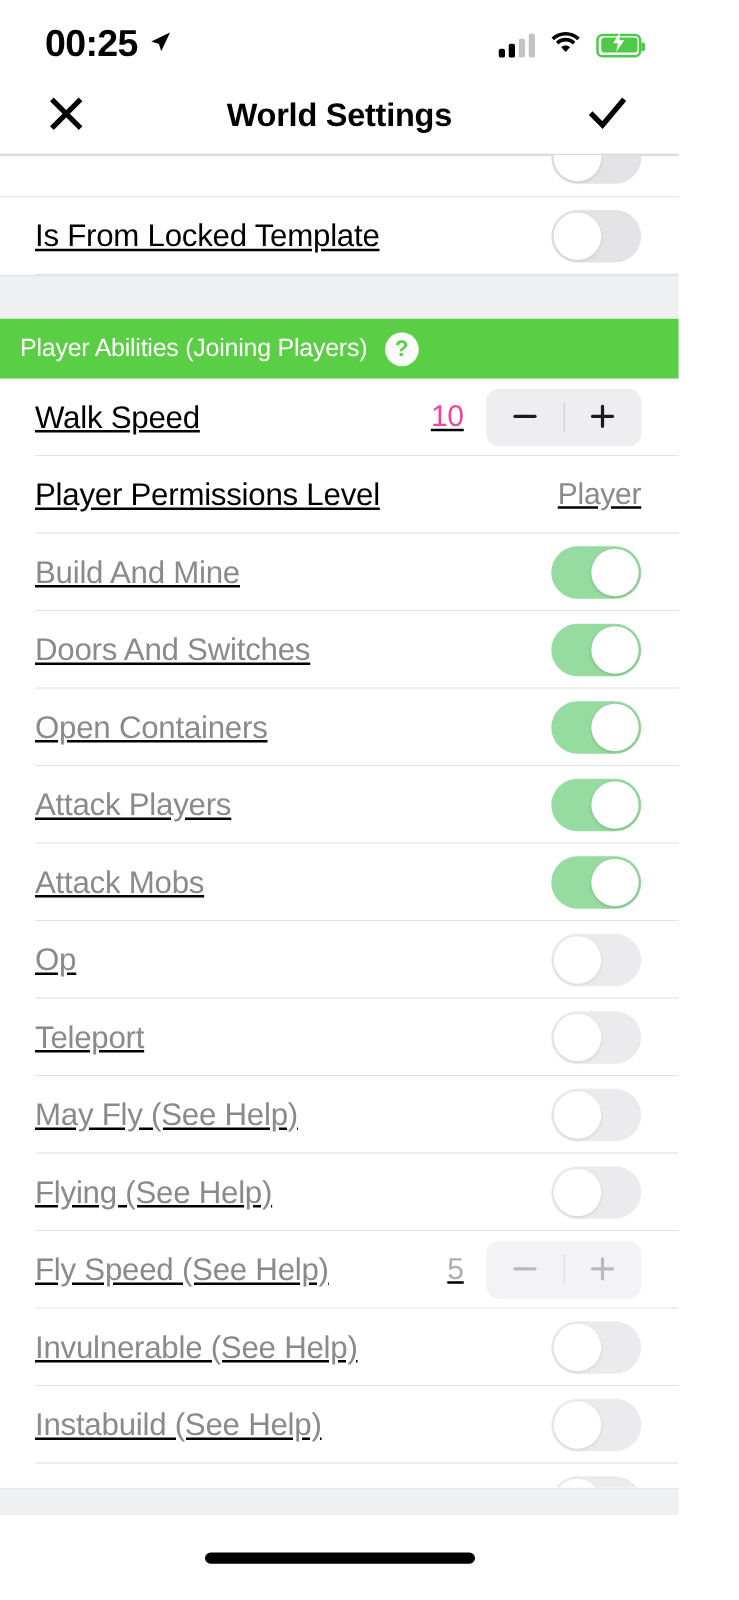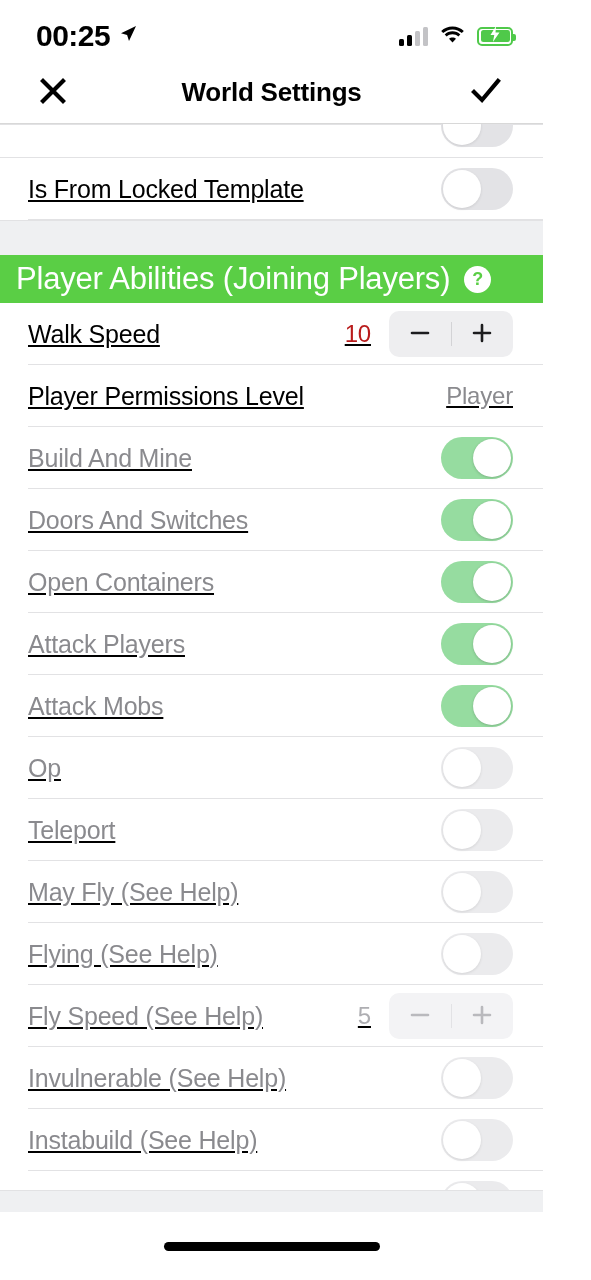--- a/index.html
+++ b/index.html
@@ -196,42 +196,42 @@
   }
   .row-label.dim { color: #8a8a8e; }
 
   .row-right {
     display: flex;
     align-items: center;
     gap: 18px;
   }
   .row-value {
     font-size: 24px;
-    color: #b91c1c;
+    color: #ec4899;
     letter-spacing: -0.2px;
   }
   .row-value.dim { color: #aeaeb2; }
   .row-value.muted { color: #8a8a8e; }
 
   
   .section-gap {
     height: 35px;
     background: #eff0f2;
     border-top: 1px solid #e2e2e4;
   }
   .section-header {
     background: #5ace45;
     min-height: 48px;
     display: flex;
     align-items: center;
     gap: 14px;
     padding: 0 16px;
   }
   .section-header-title {
-    font-size: 31px;
+    font-size: 20px;
     color: #ffffff;
     letter-spacing: -0.2px;
   }
   .help-badge {
     width: 27px;
     height: 27px;
     border-radius: 50%;
     background: #ffffff;
     color: #5ace45;
     font-size: 18px;

